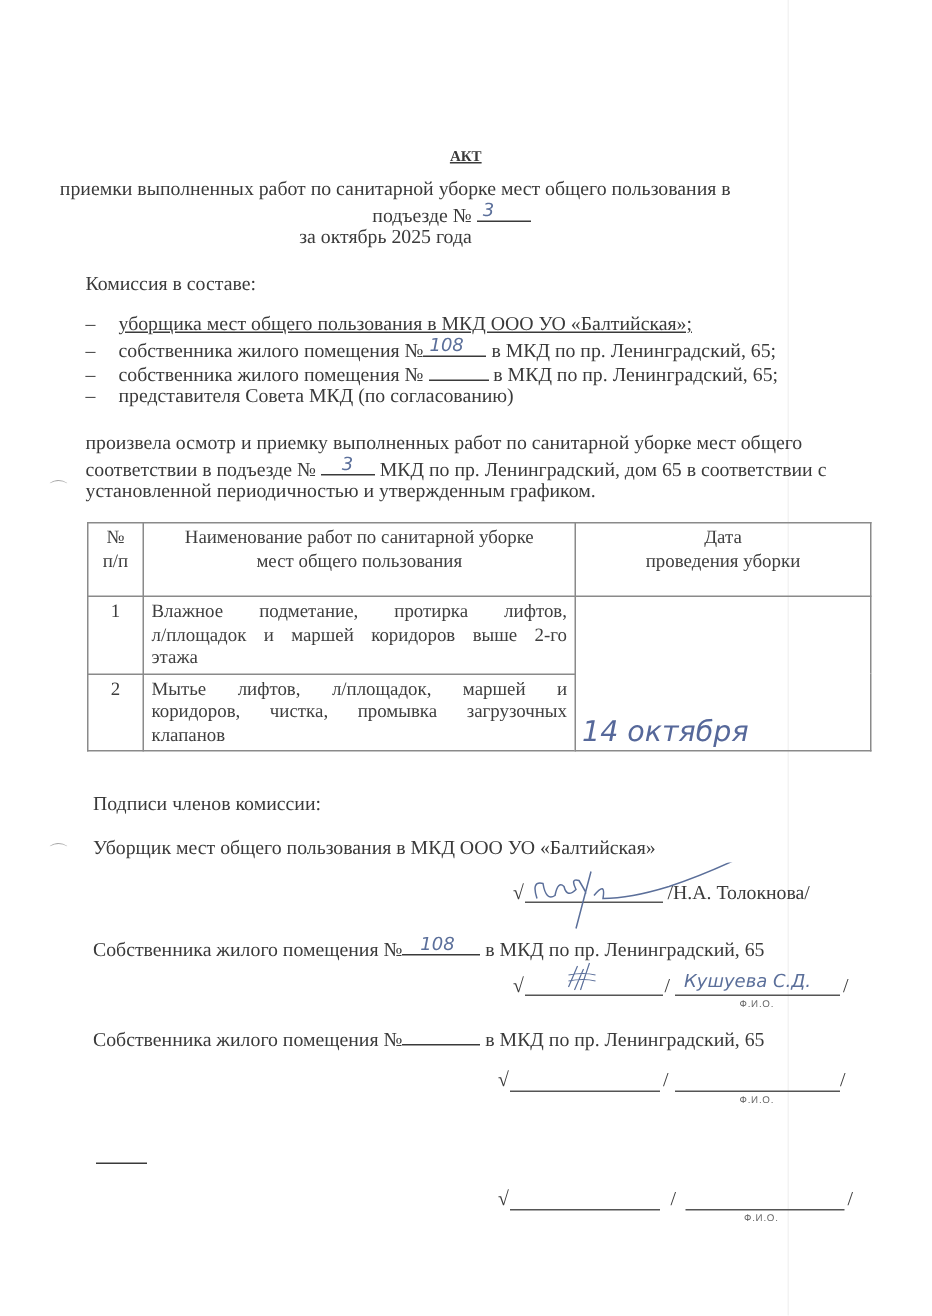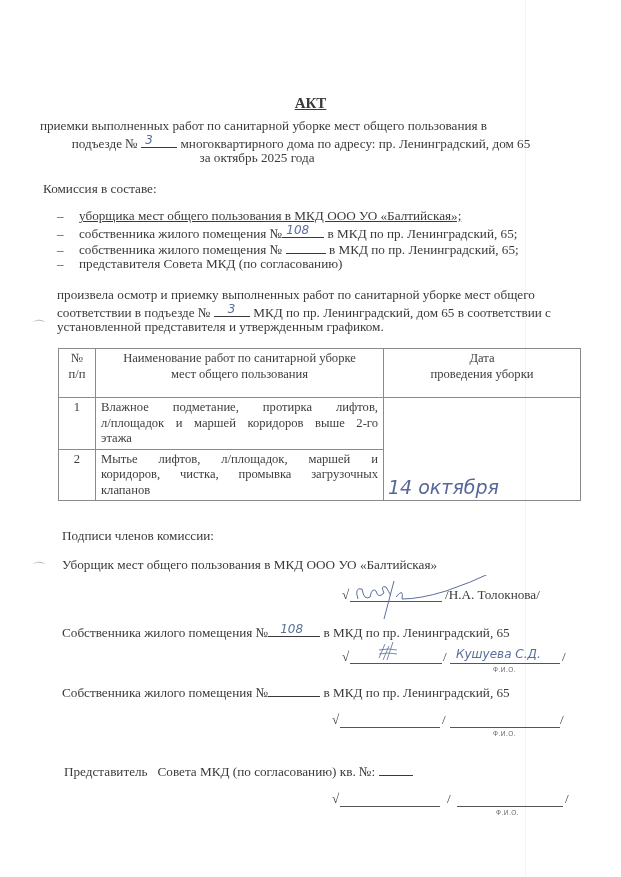--- a/index.html
+++ b/index.html
@@ -4,21 +4,21 @@
 <style>
   html, body { margin: 0; padding: 0; background: #ffffff; }
   body { width: 621px; height: 877px; position: relative; overflow: hidden;
          font-family: "Liberation Serif", "DejaVu Serif", serif; color: #3a3a3a; }
   .abs { position: absolute; white-space: nowrap; }
   .t13 { font-size: 13.2px; line-height: 16px; }
   .center { text-align: center; }
   .hw { font-family: "DejaVu Sans", sans-serif; color: #5b6f9a; font-style: italic; }
   .blank { display: inline-block; border-bottom: 1px solid #3a3a3a; height: 13px; vertical-align: baseline; position: relative; }
   .blank .hwin { position: absolute; left: 4px; bottom: -1px; font-size: 12px; }
-  .title { font-weight: bold; text-decoration: underline; font-size: 15px; }
+  .title { font-weight: bold; text-decoration: underline; font-size: 10px; }
   .dash { display: inline-block; width: 22px; }
   table.works { position: absolute; left: 58px; top: 348px; border-collapse: collapse;
                 font-size: 12.6px; line-height: 15.5px; color: #3e3e3e; }
   table.works td { border: 1px solid #8a8a8a; vertical-align: top; padding: 2px 5px; }
   table.works td.num { width: 26px; text-align: center; }
   table.works td.name { width: 277px; text-align: justify; }
   table.works td.date { width: 186px; text-align: center; }
   .hdr td { height: 44px; }
   .r1 td.name, .r2 td.name { text-align: justify; text-align-last: justify; }
   .lastline { text-align-last: left !important; }
@@ -35,46 +35,45 @@
 <span class="mark" style="left:32px;top:560px;">⌒</span>
 
 <div class="abs t13 center" style="left:0;width:621px;top:95px;">
   <span class="title">АКТ</span>
 </div>
 
 <div class="abs t13 center" style="left:0;width:527px;top:118px;">приемки выполненных работ по санитарной уборке мест общего пользования в</div>
 <div class="abs t13 center" style="left:0;width:602px;top:134px;">
   <span>подъезде №</span>
   <span class="blank" style="width:36px;"><span class="hwin hw">3</span></span>
-  <span>многоквартирного дома по адресу: пр. Ленинградский, дом 65</span>
 </div>
 <div class="abs t13 center" style="left:0;width:514px;top:150px;">за октябрь 2025 года</div>
 
-<div class="abs t13" style="left:43px;top:181px;">Комиссия в составе:</div>
+<div class="abs t13" style="left:57px;top:181px;">Комиссия в составе:</div>
 
 <div class="abs t13" style="left:57px;top:208px;text-decoration:underline;">
   <span class="dash">–</span><span>уборщика мест общего пользования в МКД ООО УО «Балтийская»;</span>
 </div>
 <div class="abs t13" style="left:57px;top:224px;">
   <span class="dash">–</span><span>собственника жилого помещения №</span><span class="blank" style="width:42px;"><span class="hwin hw">108</span></span> <span>в МКД по пр. Ленинградский, 65;</span>
 </div>
 <div class="abs t13" style="left:57px;top:240px;">
   <span class="dash">–</span><span>собственника жилого помещения №</span> <span class="blank" style="width:40px;"></span> <span>в МКД по пр. Ленинградский, 65;</span>
 </div>
 <div class="abs t13" style="left:57px;top:256px;">
   <span class="dash">–</span><span>представителя Совета МКД (по согласованию)</span>
 </div>
 
 <div class="abs t13" style="left:57px;top:287px;">произвела осмотр и приемку выполненных работ по санитарной уборке мест общего</div>
 <div class="abs t13" style="left:57px;top:303px;">
   <span>соответствии в подъезде №</span>
   <span class="blank" style="width:36px;"><span class="hwin hw" style="left:14px;">3</span></span>
   <span>МКД по пр. Ленинградский, дом 65 в соответствии с</span>
 </div>
-<div class="abs t13" style="left:57px;top:319px;">установленной представителя и утвержденным графиком.</div>
+<div class="abs t13" style="left:57px;top:319px;">установленной периодичностью и утвержденным графиком.</div>
 
 <table class="works">
   <tbody>
       <tr class="hdr">
     <td class="num">
       <div>№</div>
       <div>п/п</div>
     </td>
     <td class="name" style="text-align:center;">
       <div>Наименование работ по санитарной уборке</div>
@@ -135,20 +134,20 @@
   <span>Собственника жилого помещения №</span><span class="blank" style="width:52px;"></span> <span>в МКД по пр. Ленинградский, 65</span>
 </div>
 <span class="abs t13" style="left:332px;top:712px;">√</span>
 <div class="sigline" style="left:340px;top:726px;width:100px;"></div>
 <span class="abs t13" style="left:442px;top:712px;">/</span>
 <div class="sigline" style="left:450px;top:726px;width:110px;"></div>
 <span class="abs t13" style="left:560px;top:712px;">/</span>
 <span class="abs small" style="left:493px;top:730px;">Ф.И.О.</span>
 
 <div class="abs t13" style="left:64px;top:762px;">
-  <span style="white-space:pre;">Представитель   Совета МКД (по согласованию) кв. №:</span> <span class="blank" style="width:34px;"></span>
+   <span class="blank" style="width:34px;"></span>
 </div>
 <span class="abs t13" style="left:332px;top:791px;">√</span>
 <div class="sigline" style="left:340px;top:805px;width:100px;"></div>
 <span class="abs t13" style="left:447px;top:791px;">/</span>
 <div class="sigline" style="left:457px;top:805px;width:106px;"></div>
 <span class="abs t13" style="left:565px;top:791px;">/</span>
 <span class="abs small" style="left:496px;top:809px;">Ф.И.О.</span>
 
 </body></html>

